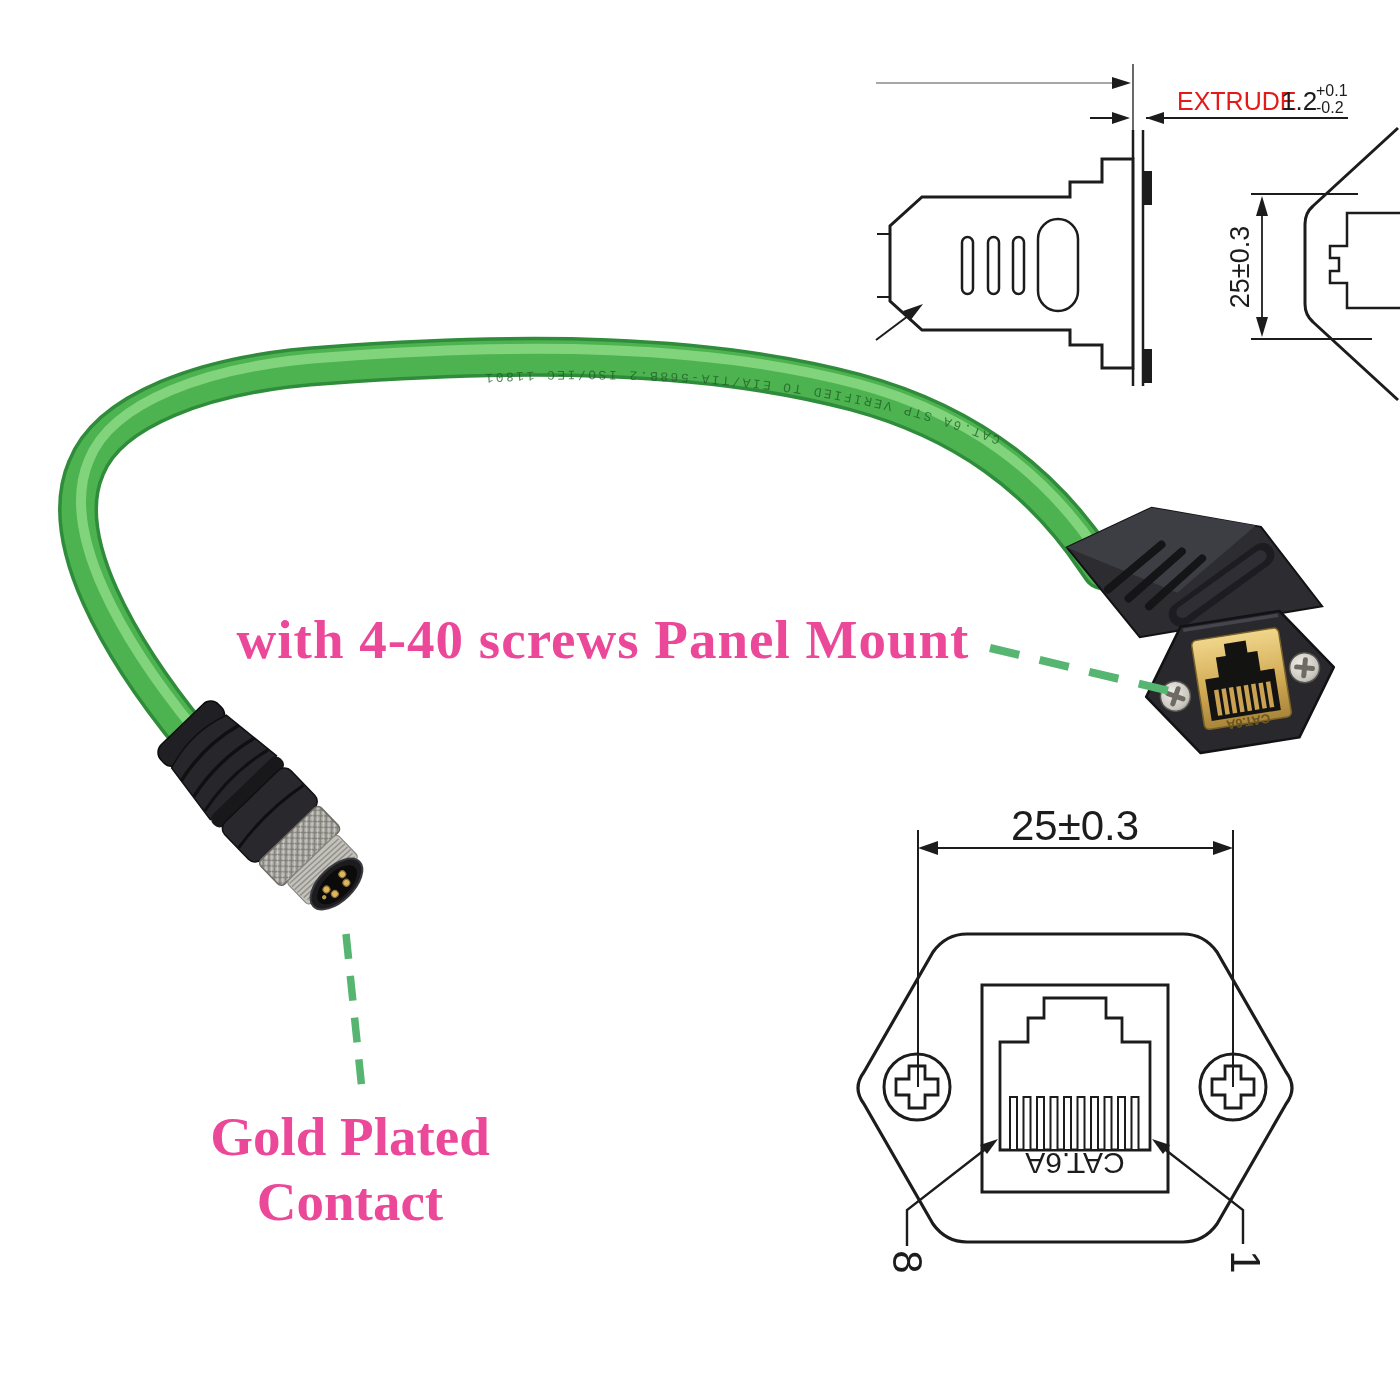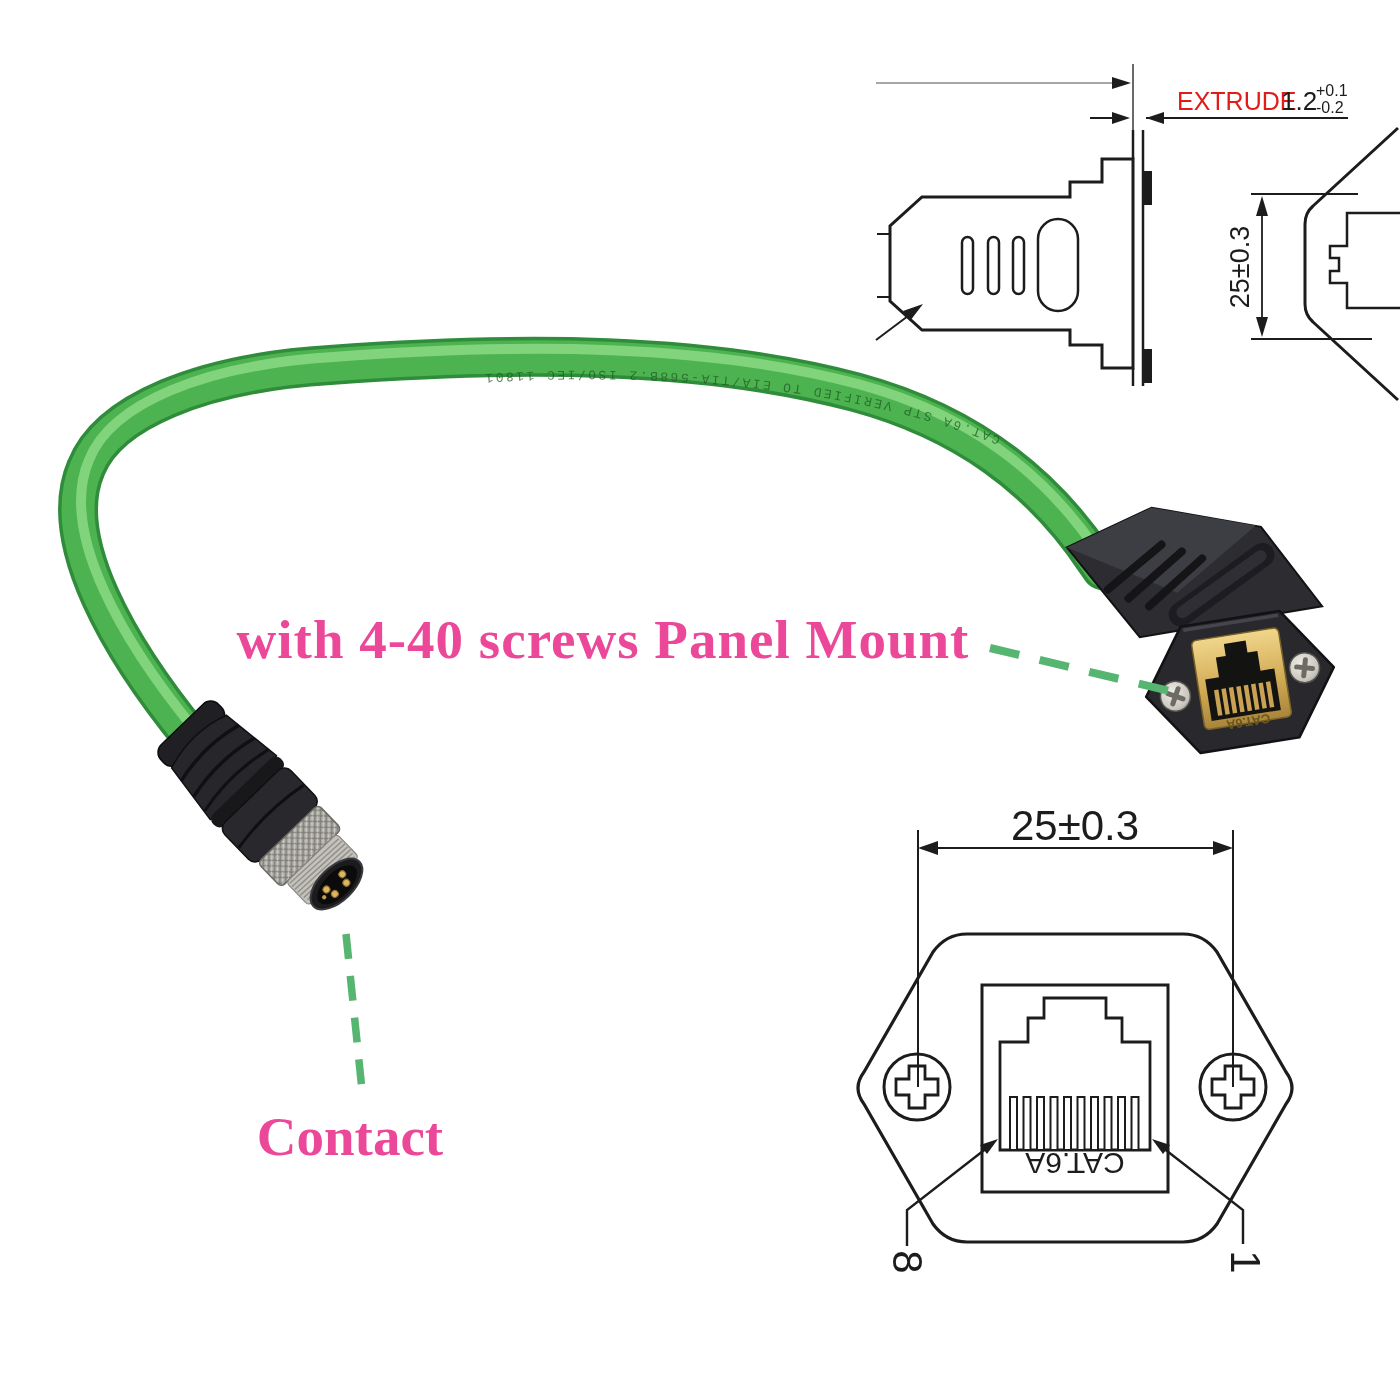--- a/index.html
+++ b/index.html
@@ -203,15 +203,16 @@
     <polygon points="998,1139 980,1145 987,1154" fill="#1c1c1c"></polygon>
     <text x="907" y="1276" text-anchor="middle" font-size="42" class="dim-text" transform="rotate(90 907 1262)">8</text>
     <path d="M 1243 1244 L 1243 1210 L 1158 1144" class="draw" stroke-width="2.4"></path>
     <polygon points="1152,1139 1170,1145 1163,1154" fill="#1c1c1c"></polygon>
     <text x="1245" y="1276" text-anchor="middle" font-size="42" class="dim-text" transform="rotate(90 1245 1262)">1</text>
   </g>
 </svg>
 
 <div class="annot" id="panel-mount-label">with 4-40 screws Panel Mount</div>
 <div class="annot" id="gold-plated-label">
+  <div>Gold Plated</div>
   <div>Contact</div>
 </div>
 </div>
 
 </body></html>

